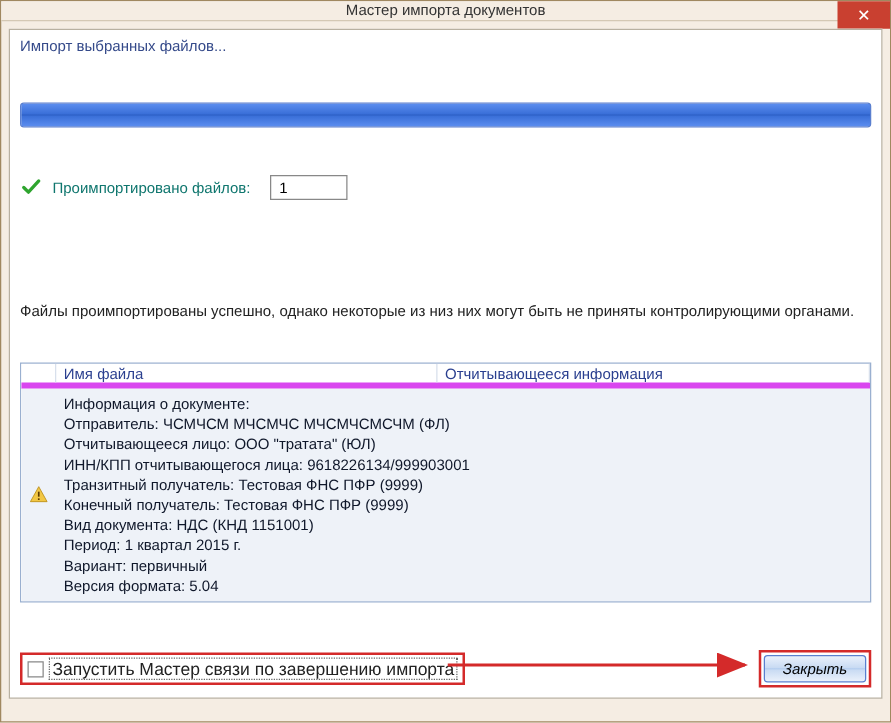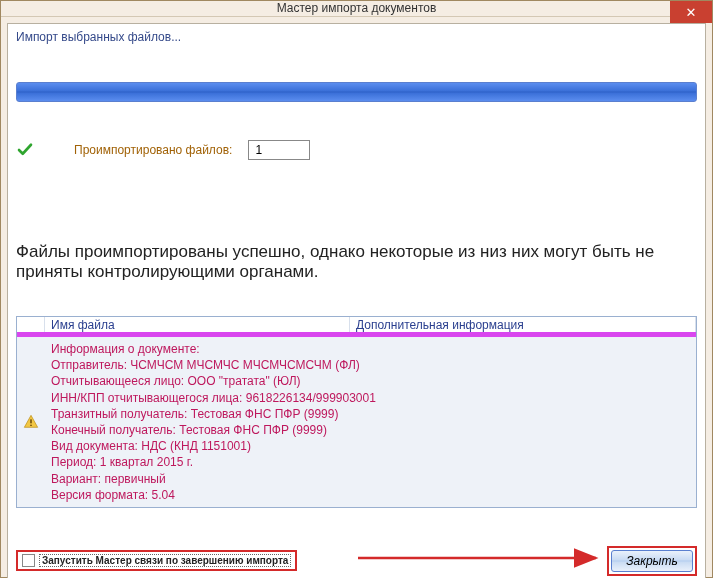--- a/index.html
+++ b/index.html
@@ -78,37 +78,36 @@
       display: flex;
       align-items: center;
       gap: 8px;
       margin-bottom: 50px;
     }
     .check-icon {
       width: 18px;
       height: 18px;
     }
     .status-text {
-      color: #a16207;
-      font-size: 12px;
-      margin-left: 32px;
+      color: #0f766e;
+      font-size: 12px;
     }
     .count-box {
       width: 62px;
       height: 20px;
       border: 1px solid #888;
       background: #fff;
       padding-left: 6px;
       display: flex;
       align-items: center;
       font-size: 12px;
       margin-left: 8px;
     }
     .warning-text {
-      font-size: 17px;
+      font-size: 12px;
       color: #222;
       margin-bottom: 2px;
     }
     .result-label {
       font-size: 12px;
       color: #222;
       margin-bottom: 4px;
     }
     .table-container {
       border: 1px solid #9ab0d0;
@@ -158,21 +157,21 @@
       padding: 4px 6px;
       color: #405090;
       font-size: 12px;
       white-space: nowrap;
       overflow: hidden;
       text-overflow: ellipsis;
     }
     .td-info {
       flex: 1;
       padding: 4px 6px;
-      color: #be185d;
+      color: #0f172a;
       font-size: 12px;
       line-height: 1.35;
       white-space: pre-line;
     }
     .warn-triangle {
       width: 16px;
       height: 16px;
     }
     .footer {
       margin-top: 6px;
@@ -188,25 +187,24 @@
       padding: 2px 4px;
     }
     .checkbox {
       width: 13px;
       height: 13px;
       border: 1px solid #888;
       background: #fff;
       display: inline-block;
     }
     .checkbox-label {
-      font-size: 10px;
+      font-size: 14px;
       color: #222;
       border: 1px dotted #666;
       padding: 0 2px;
-      font-weight: bold;
     }
     .arrow-svg {
       position: absolute;
       left: 350px;
       bottom: 12px;
       pointer-events: none;
     }
     .close-button {
       border: 2px solid #d42a2a;
       padding: 2px;
@@ -245,21 +243,21 @@
         </svg>
         <span class="status-text">Проимпортировано файлов:</span>
         <span class="count-box">1</span>
       </div>
       <div class="warning-text">Файлы проимпортированы успешно, однако некоторые из низ них могут быть не приняты контролирующими органами.</div>
 
       <div class="table-container">
         <div class="table-header">
           <div class="th th-icon"></div>
           <div class="th th-name">Имя файла</div>
-          <div class="th th-info">Дополнительная информация</div>
+          <div class="th th-info">Отчитывающееся информация</div>
         </div>
         <div class="table-body">
           <div class="table-row">
             <div class="td-icon">
               <svg class="warn-triangle" viewBox="0 0 24 24">
                 <path d="M12 2 L22 20 L2 20 Z" fill="#f2c744" stroke="#b88a10" stroke-width="1"></path>
                 <rect x="11" y="8" width="2" height="6" fill="#5a3a00"></rect>
                 <rect x="11" y="16" width="2" height="2" fill="#5a3a00"></rect>
               </svg>
             </div>

